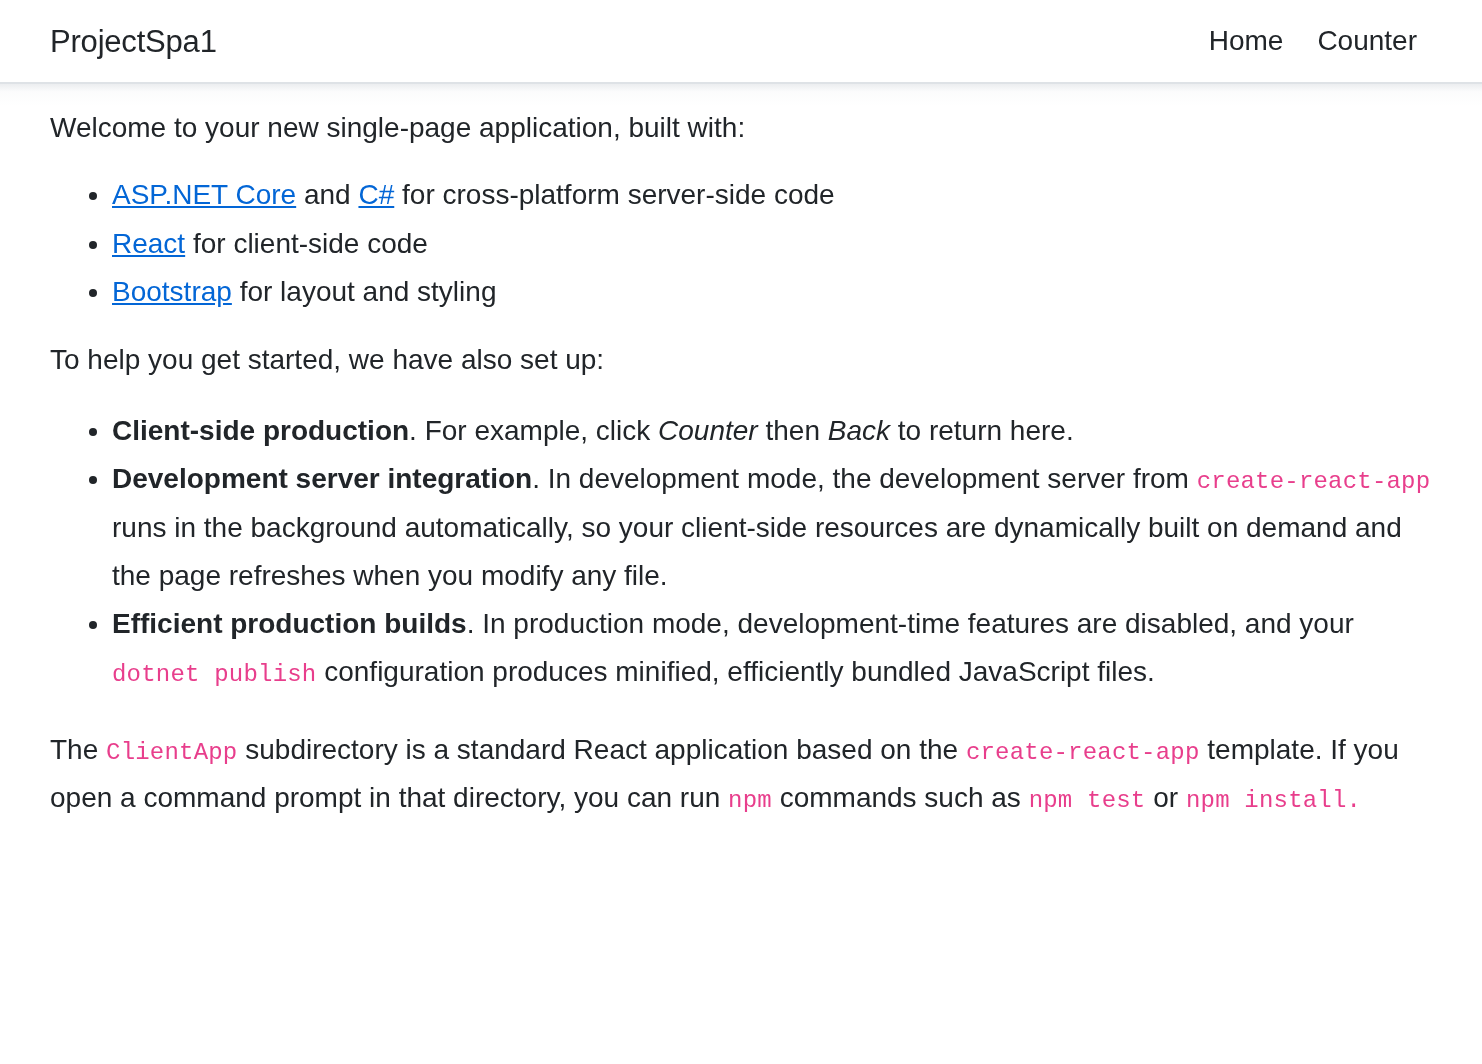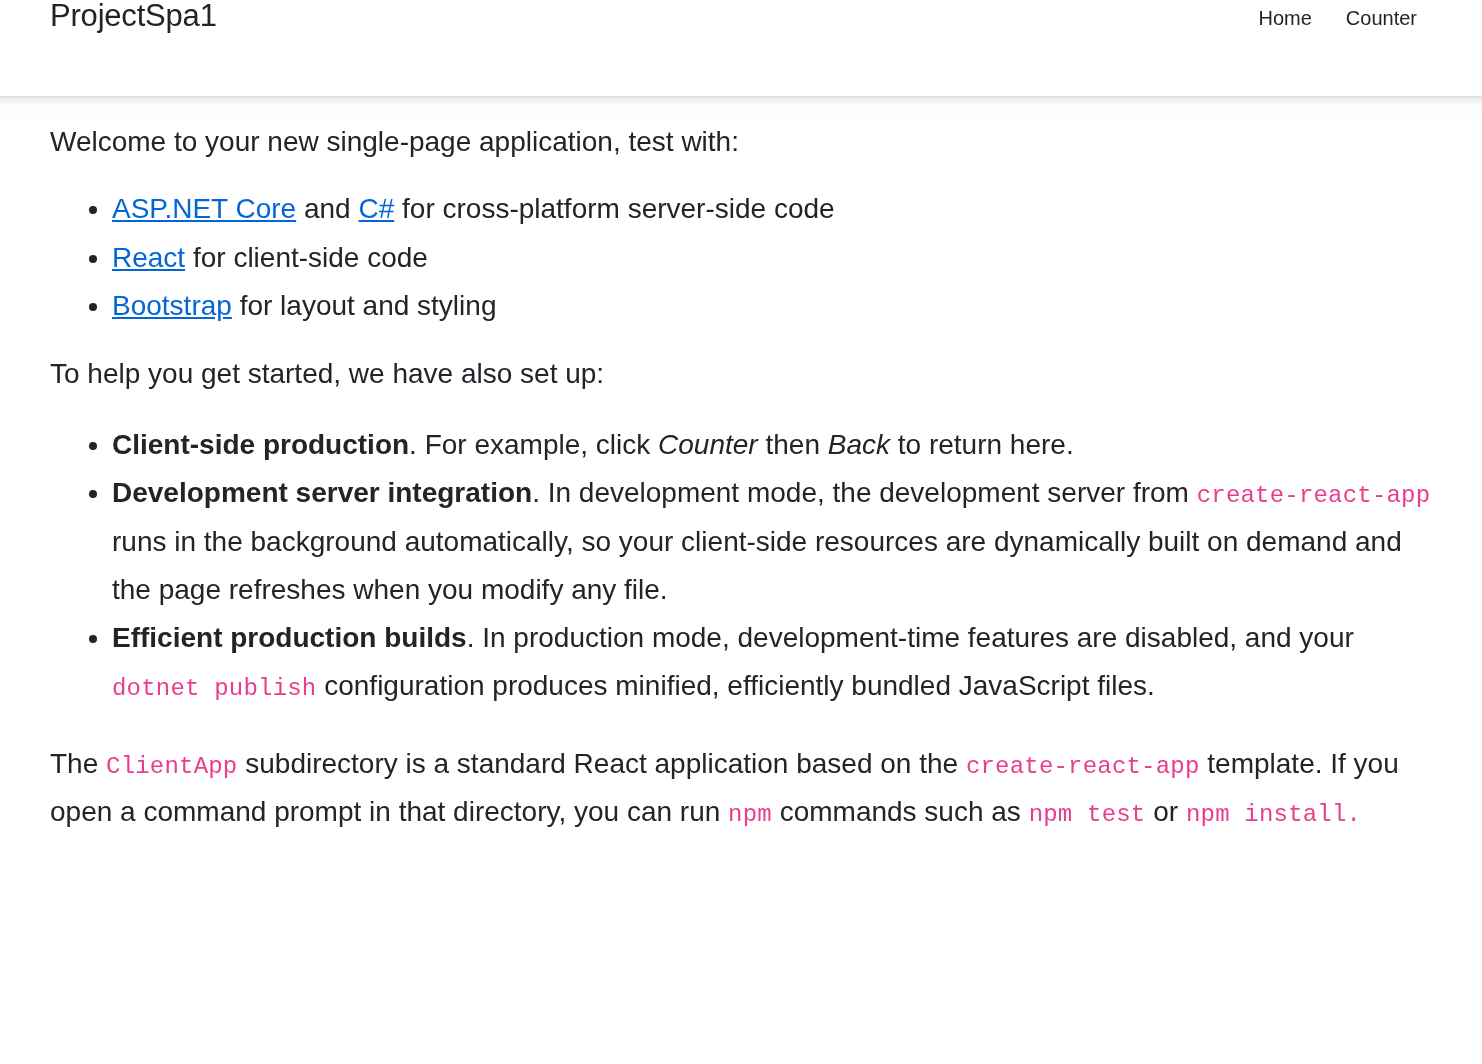--- a/index.html
+++ b/index.html
@@ -14,25 +14,25 @@
     height: 1064px;
     overflow: hidden;
     font-family: "Liberation Sans", "DejaVu Sans", sans-serif;
     color: #212529;
     -webkit-font-smoothing: antialiased;
   }
 
   
   .navbar {
     position: relative;
-    height: 98px;
+    height: 84px;
     background: #ffffff;
     border-bottom: 2px solid #dee2e6;
     display: flex;
-    align-items: flex-start;
+    align-items: center;
     justify-content: space-between;
     padding: 0 48px 0 50px;
   }
   .navbar-brand {
     font-size: 31px;
     line-height: 1;
     color: #212529;
     text-decoration: none;
     letter-spacing: -0.2px;
     white-space: nowrap;
@@ -40,21 +40,21 @@
   .navbar-nav {
     display: flex;
     align-items: center;
     list-style: none;
     margin: 0;
     padding: 0;
   }
   .nav-item { display: block; }
   .nav-link {
     display: block;
-    font-size: 20px;
+    font-size: 28px;
     line-height: 1;
     color: #212529;
     text-decoration: none;
     padding: 8px 17px;
     white-space: nowrap;
   }
 
   
   .nav-shadow {
     height: 22px;
@@ -138,21 +138,21 @@
         <a class="nav-link" href="#">Counter</a>
       </li>
     </ul>
   </nav>
 </header>
 <div class="nav-shadow"></div>
 
 <main class="container">
 
 
-  <p class="body-text">Welcome to your new single-page application, test with:</p>
+  <p class="body-text">Welcome to your new single-page application, built with:</p>
 
   <ul class="feature-list">
     <li>
       <a class="inline-link" href="#">ASP.NET Core</a><span> and </span><a class="inline-link" href="#">C#</a><span> for cross-platform server-side code</span>
     </li>
     <li>
       <a class="inline-link" href="#">React</a><span> for client-side code</span>
     </li>
     <li>
       <a class="inline-link" href="#">Bootstrap</a><span> for layout and styling</span>

